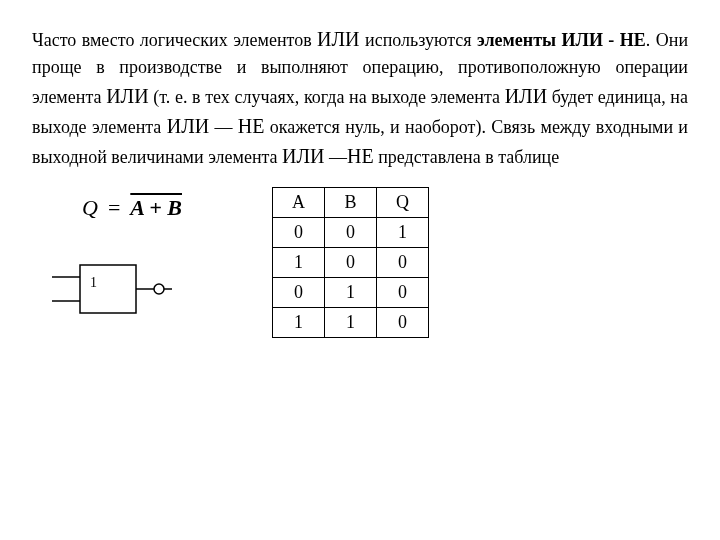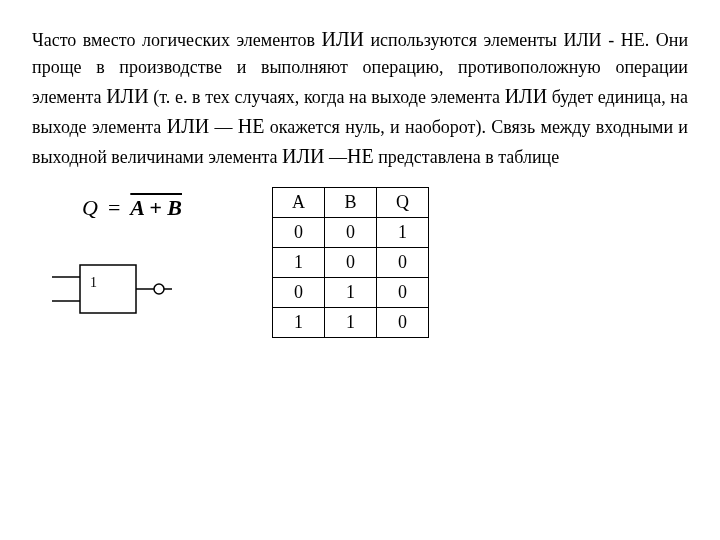--- a/index.html
+++ b/index.html
@@ -23,21 +23,21 @@
     .main-text {
       text-align: justify;
       line-height: 1.5;
       margin-bottom: 12px;
     }
     .main-text .or-text {
       font-size: 20px;
       font-weight: normal;
       margin-top: 24px;
     }
-    .bold { font-weight: normal; }
+    .bold { font-weight: bold; }
 
     .bottom-section {
       display: flex;
       flex-direction: row;
       align-items: flex-start;
       gap: 20px;
       margin-top: 4px;
     }
 
     .left-side {

